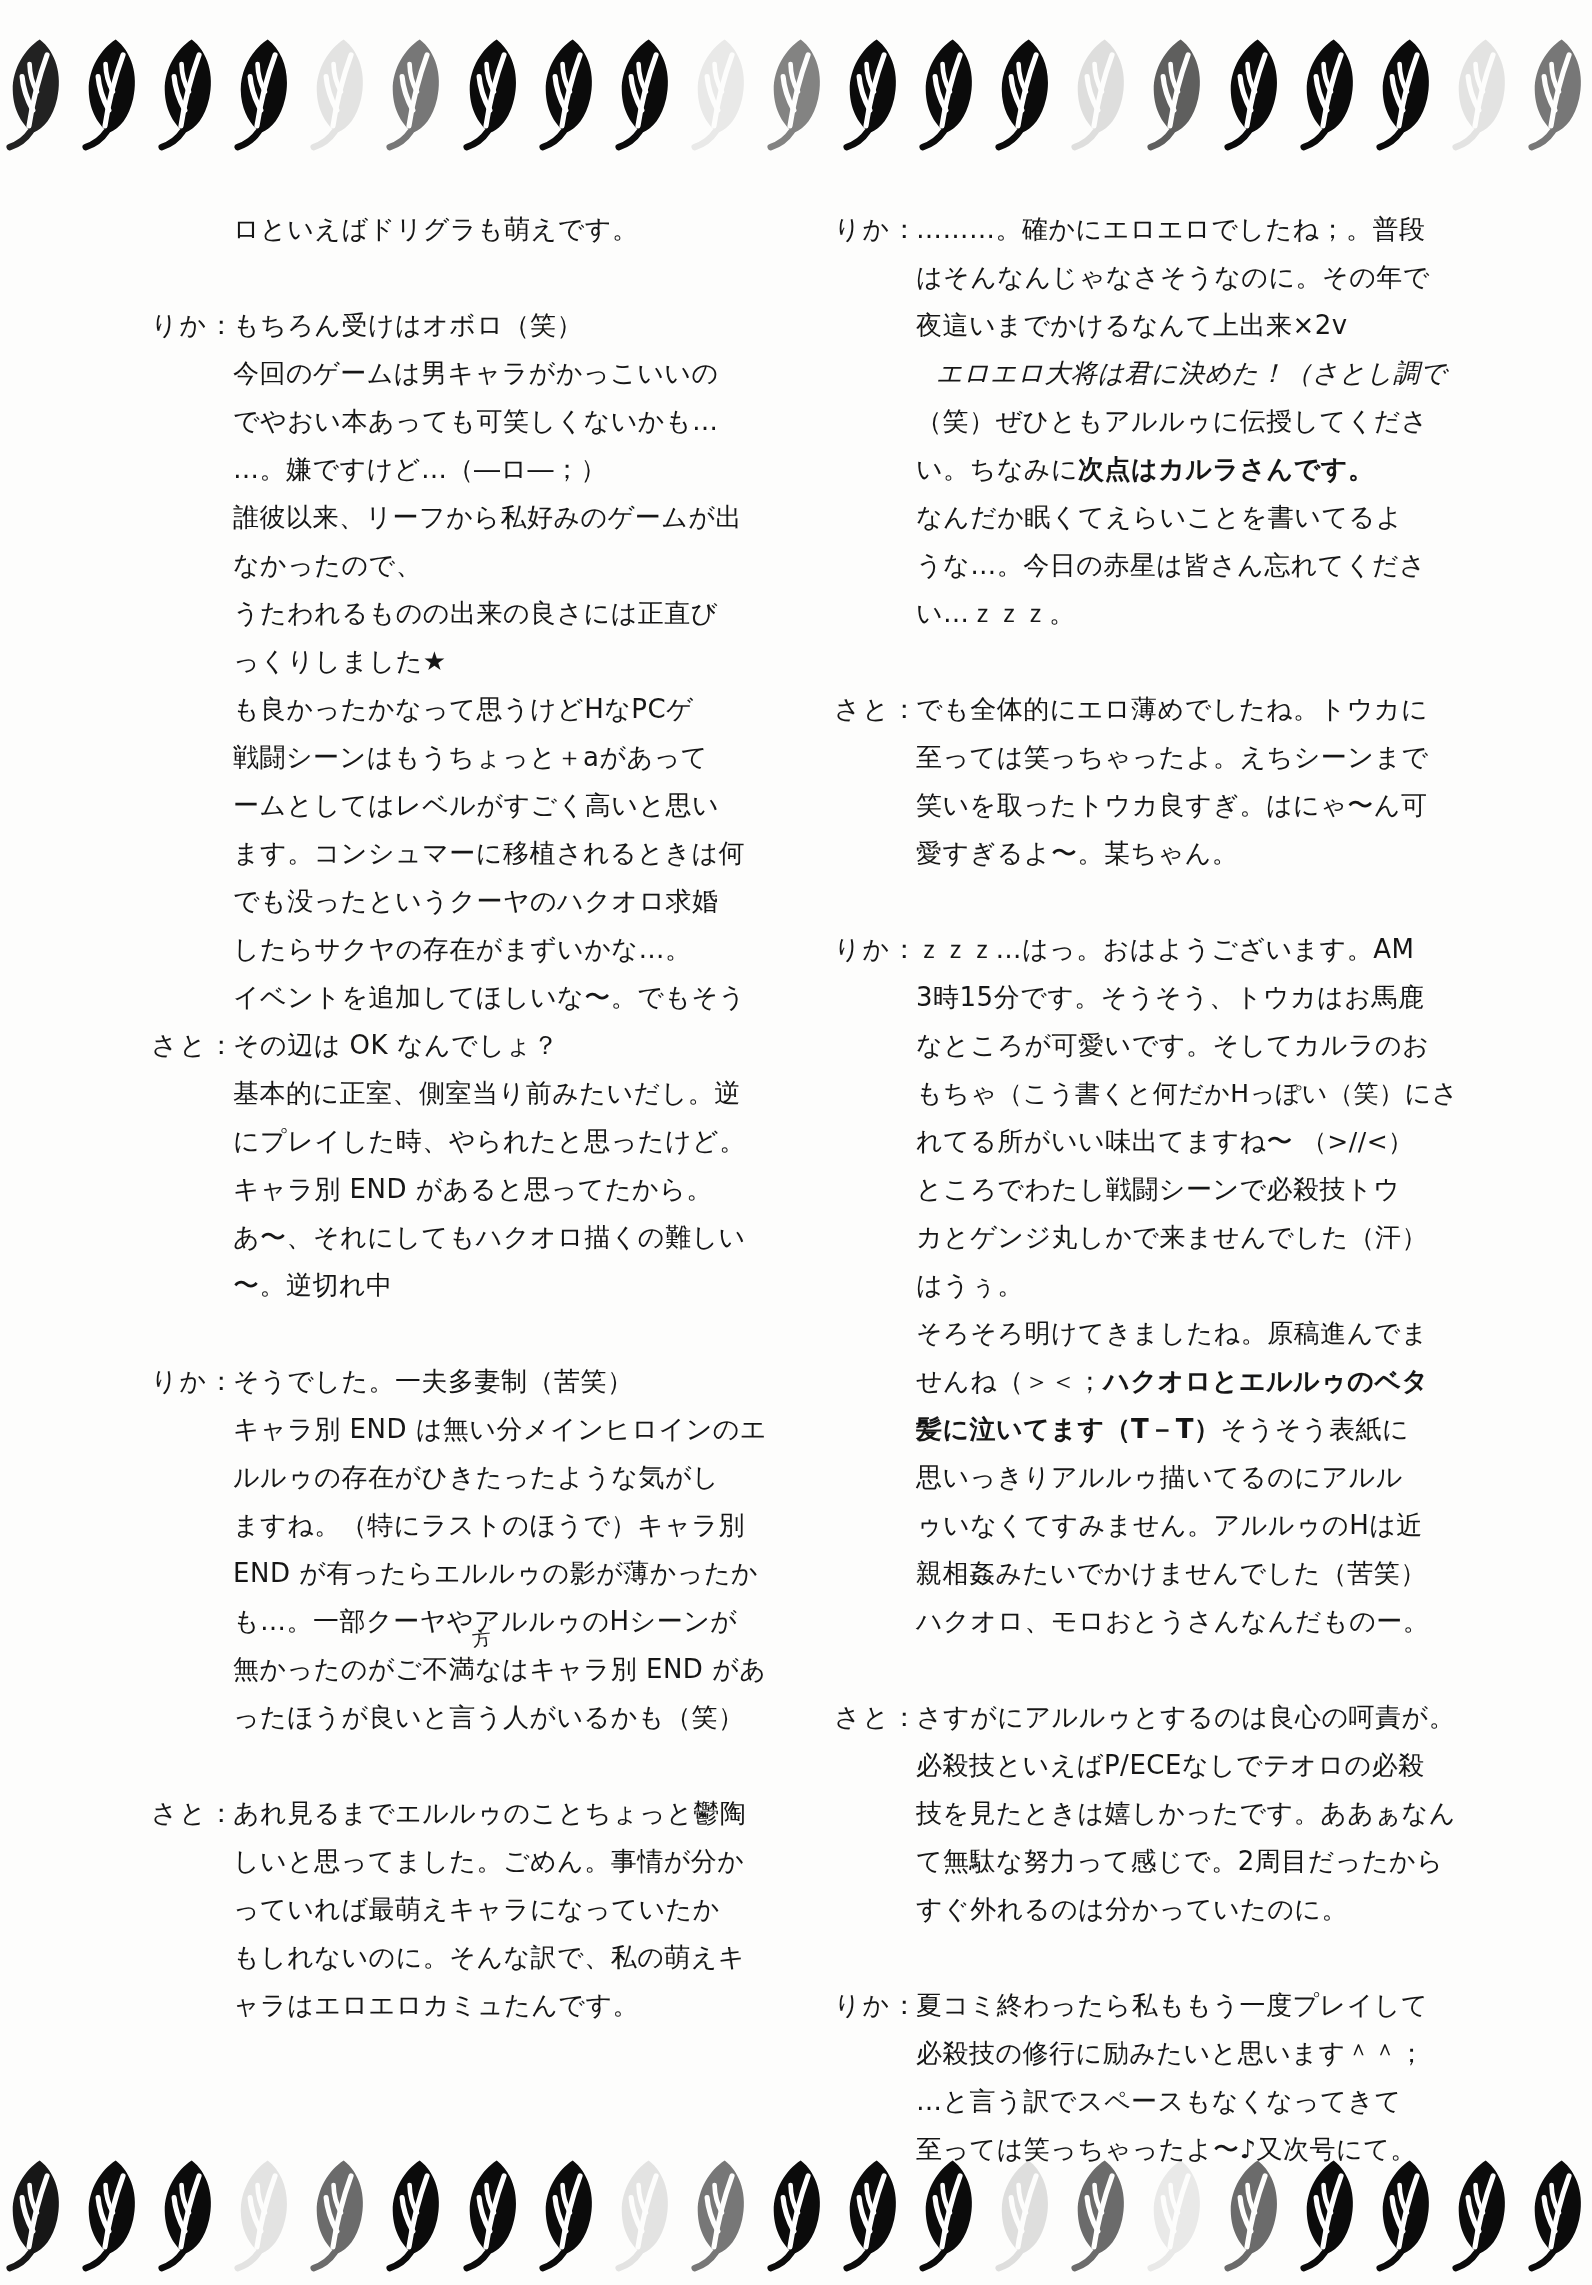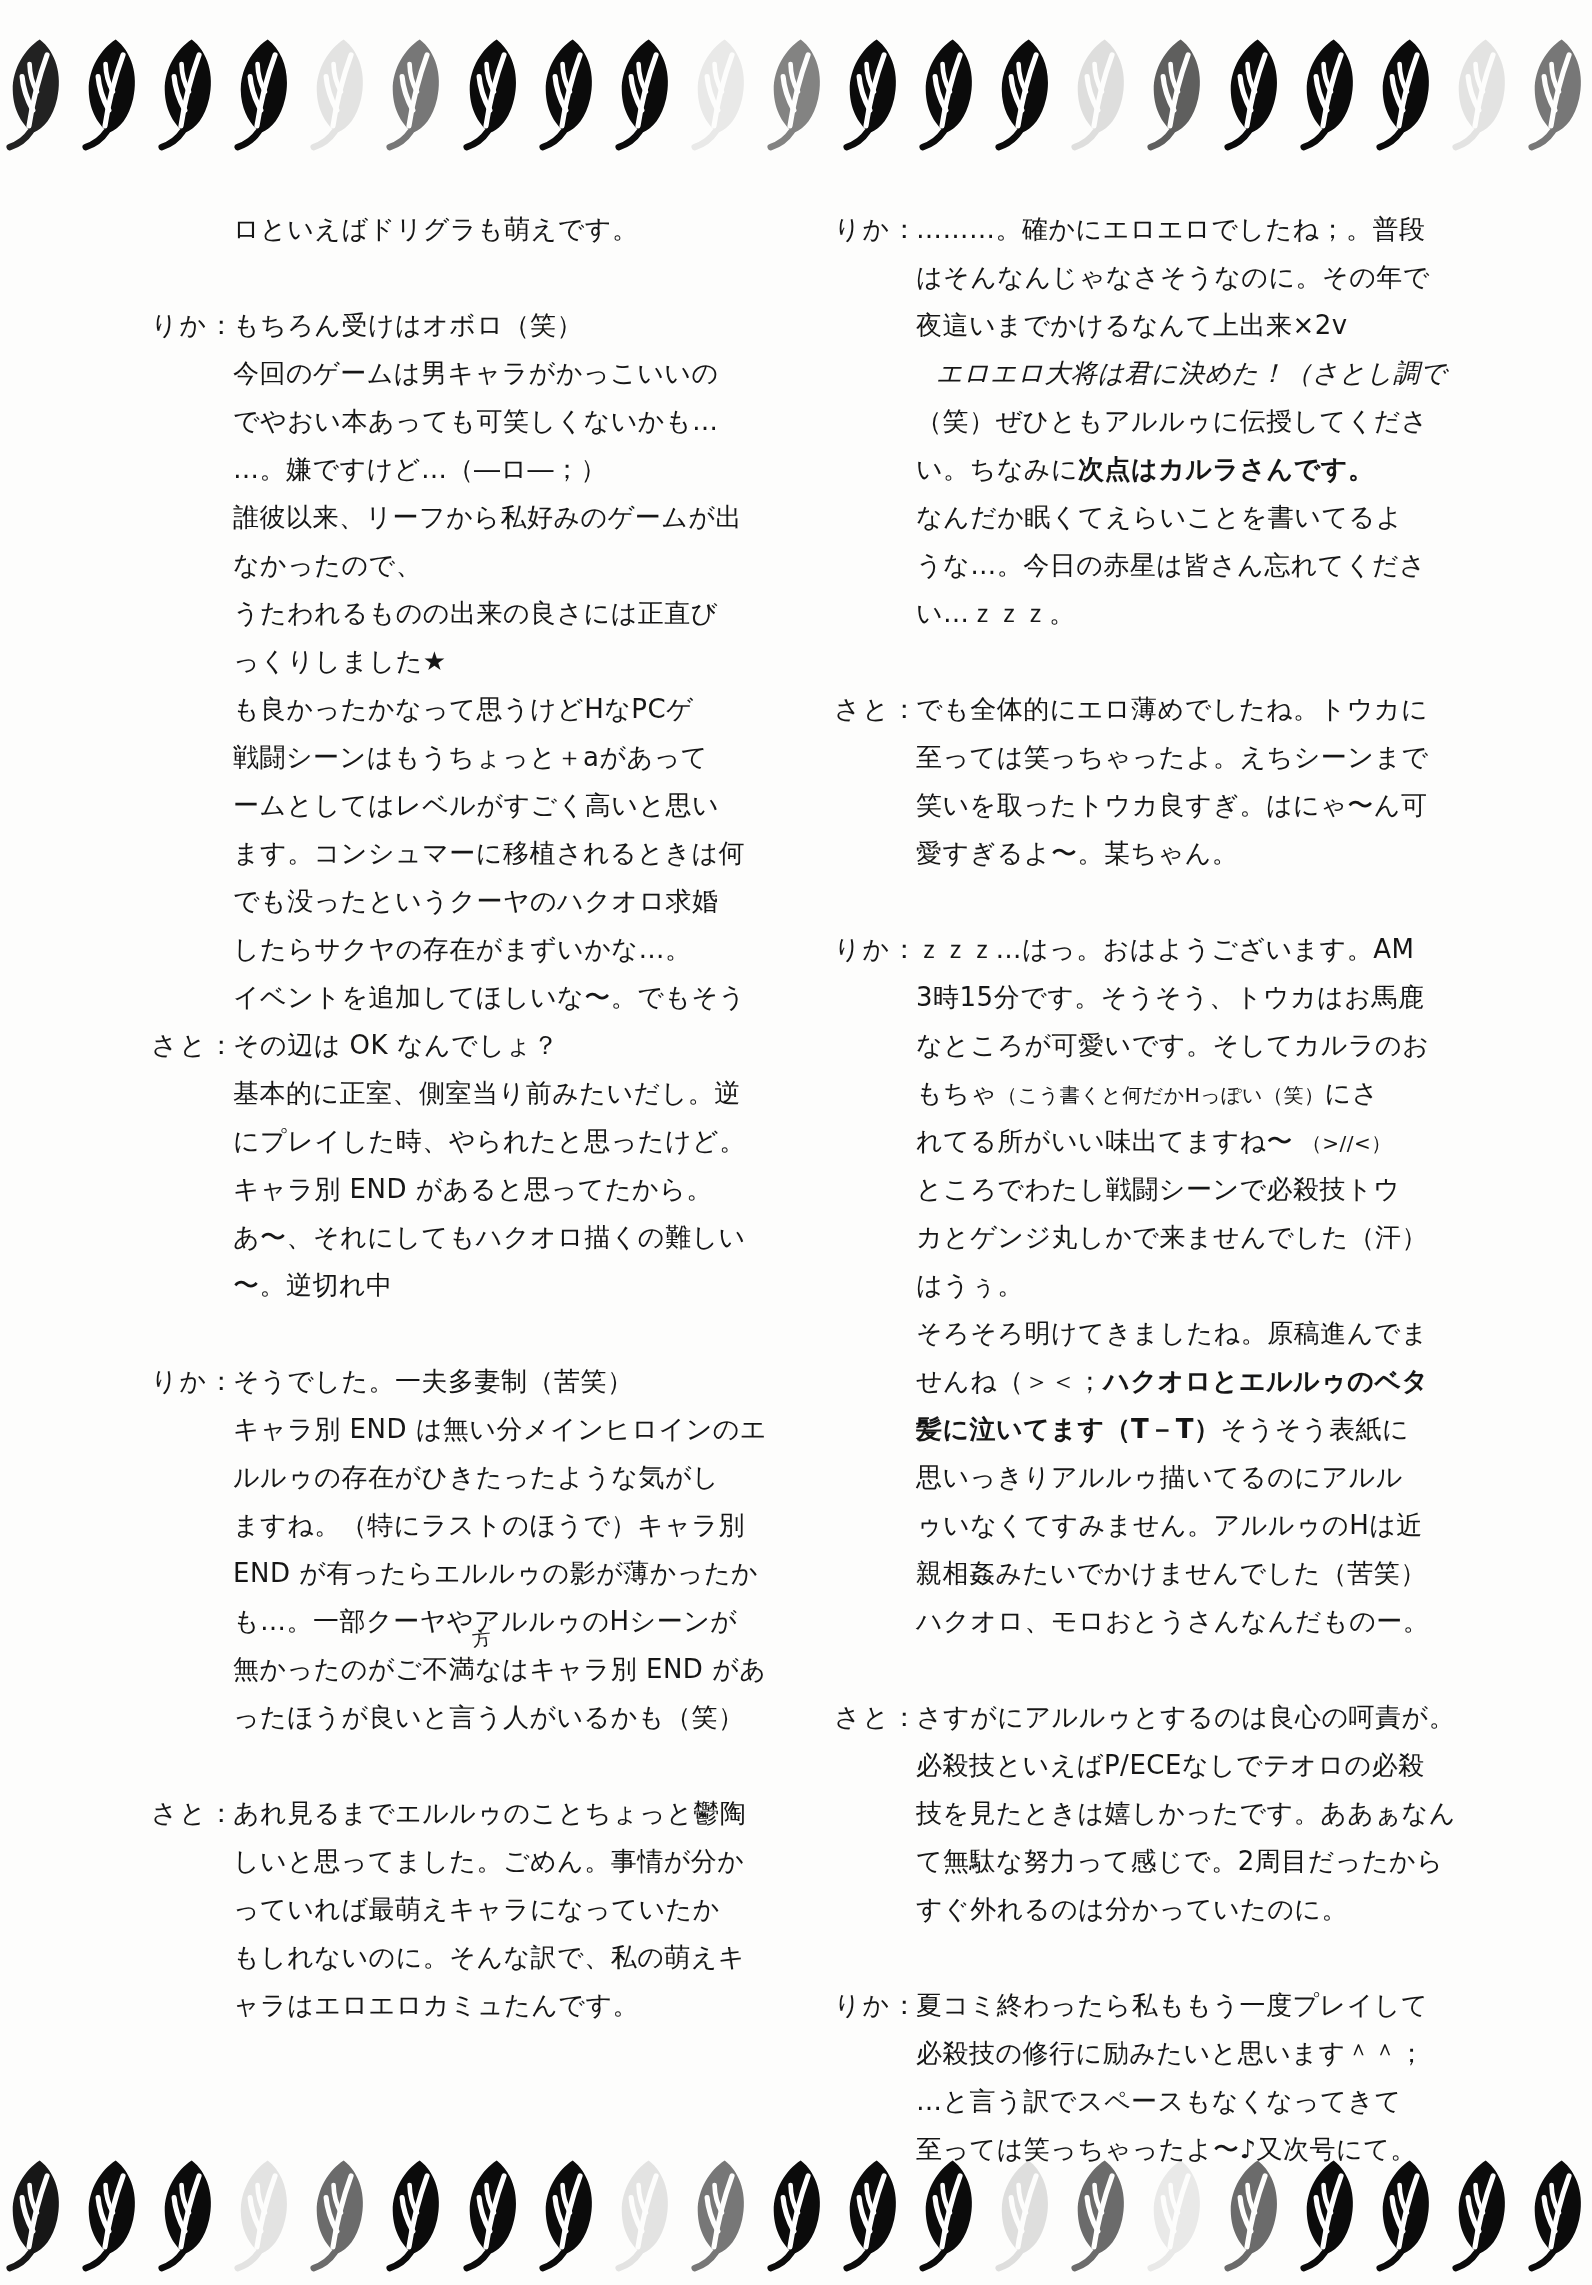--- a/index.html
+++ b/index.html
@@ -26,21 +26,21 @@
   }
   .col-left{ left:111px; width:697px;margin-left:40px; }
   .col-right{ left:834px; width:716px; }
   .p{ display:flex; align-items:flex-start; }
   .p.gap{ margin-top:48px; }
   .sp{ width:82px; flex:0 0 82px; letter-spacing:2px; }
   .bd{ flex:1; }
   .ln{ height:48px; }
   .ln.ind{ padding-left:20px;font-style:italic; }
   .b{ font-weight:bold; }
-  .sm{ font-size:20px; }
+  .sm{ font-size:25px; }
   .ins-anchor{ position:relative; display:inline-block; width:0; overflow:visible; }
   .ins{
     position:absolute; left:-30px; bottom:30px;
     font-size:19px; line-height:19px; transform:rotate(-6deg);
     white-space:nowrap;
   }
 </style>
 </head>
 <body>
 

